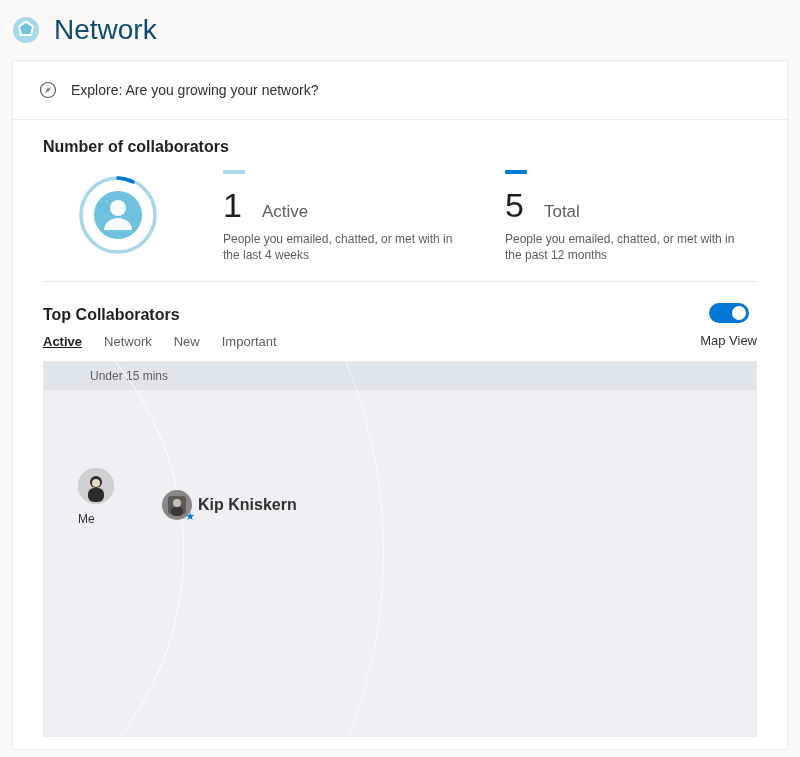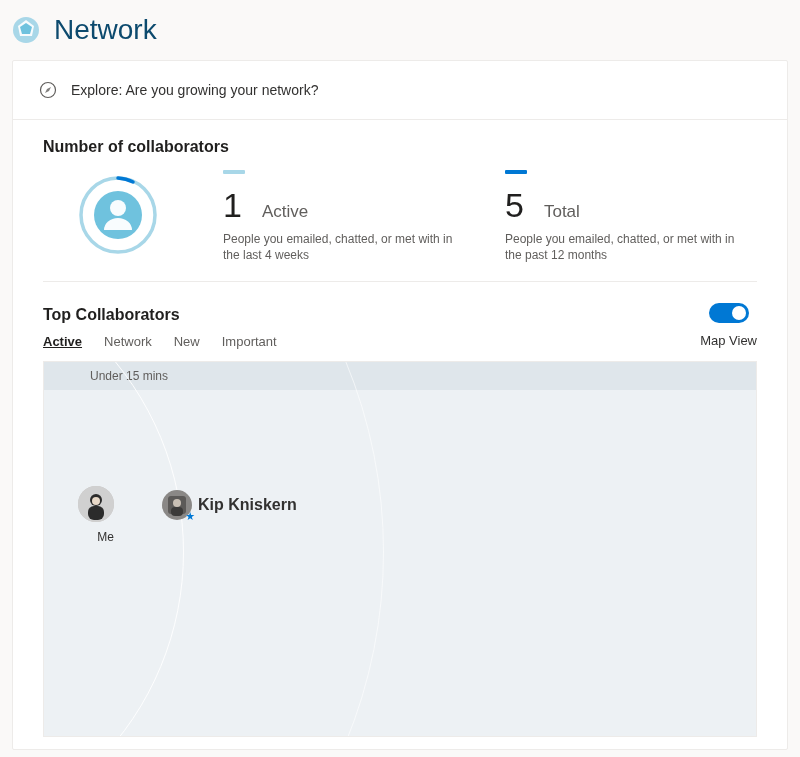--- a/index.html
+++ b/index.html
@@ -127,22 +127,22 @@
     }
     .map-arc2 {
       position: absolute;
       width: 1000px; height: 1000px;
       border: 1px solid rgba(255,255,255,0.6);
       border-radius: 50%;
       left: -660px; top: -310px;
     }
     .map-me {
       position: absolute;
-      left: 34px; top: 124px;
-      text-align: right;
+      left: 34px; top: 106px;
+      text-align: left;
     }
     .avatar {
       width: 36px; height: 36px; border-radius: 50%;
       background: #c8c6c4;
       display: block;
     }
     .avatar.big { width: 36px; height: 36px; }
     .map-me-label { font-size: 12px; color: #323130; margin-top: 8px; }
     .map-contact {
       position: absolute;

